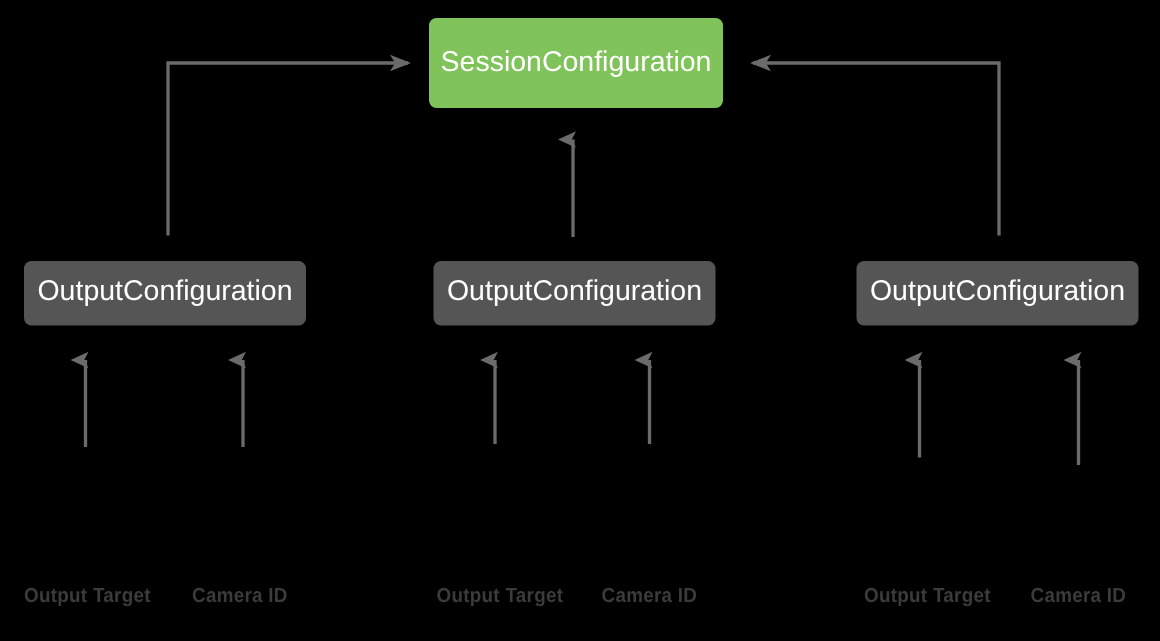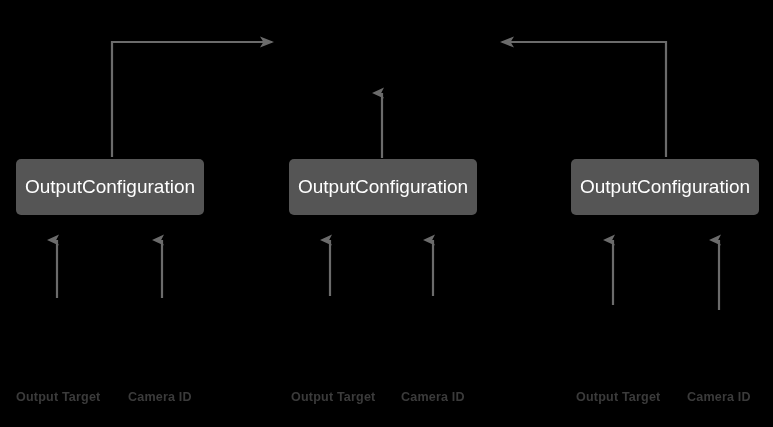--- a/index.html
+++ b/index.html
@@ -33,23 +33,23 @@
     font-size: 19px;
     left: 286px;
     top: 12px;
     width: 196px;
     height: 60px;
   }
   .node-output {
     background: #555555;
     color: #ffffff;
     font-size: 19px;
-    top: 159px;
+    top: 174px;
     width: 188px;
-    height: 56px;
+    height: 43px;
   }
   .node-output.n1 { left: 16px; }
   .node-output.n2 { left: 289px; }
   .node-output.n3 { left: 571px; }
 
   .leaf-label {
     position: absolute;
     color: #3b3b3b;
     font-size: 13.5px;
     font-weight: bold;
@@ -114,20 +114,23 @@
     </g>
 
     <g>
       <path d="M613,305 L613,240" fill="none" stroke="#6b6b6b" stroke-width="2.2" marker-end="url(#arrowUp)"></path>
     </g>
     <g>
       <path d="M719,310 L719,240" fill="none" stroke="#6b6b6b" stroke-width="2.2" marker-end="url(#arrowUp)"></path>
     </g>
   </svg>
 
+  <div class="node node-session">
+    <span>SessionConfiguration</span>
+  </div>
 
   <div class="node node-output n1">
     <span>OutputConfiguration</span>
   </div>
 
   <div class="node node-output n2">
     <span>OutputConfiguration</span>
   </div>
 
   <div class="node node-output n3">

